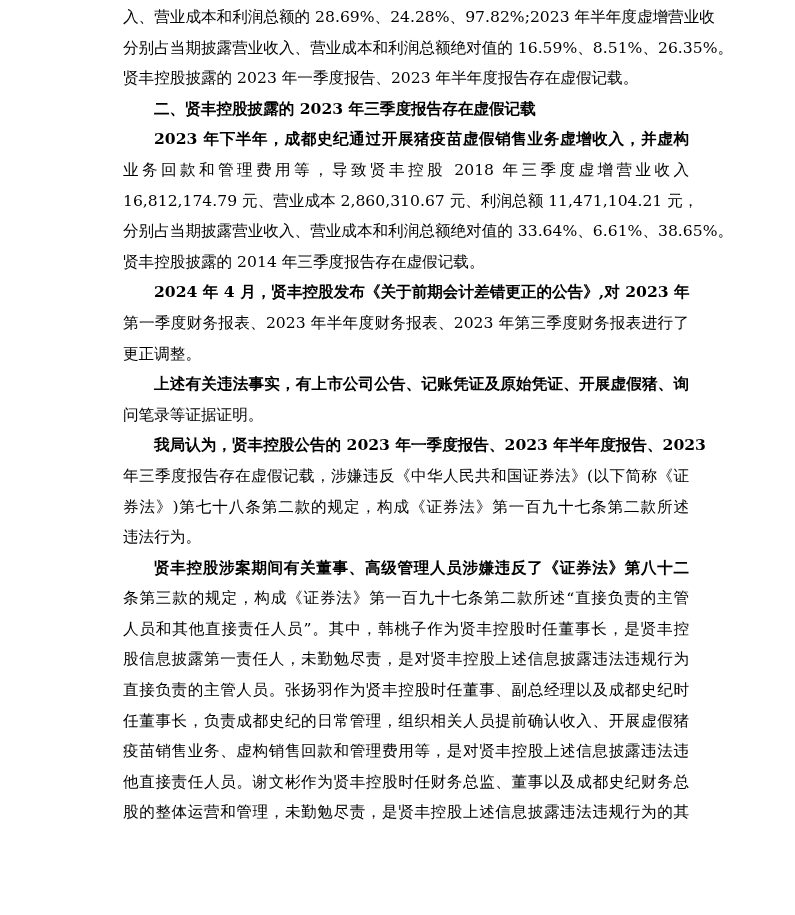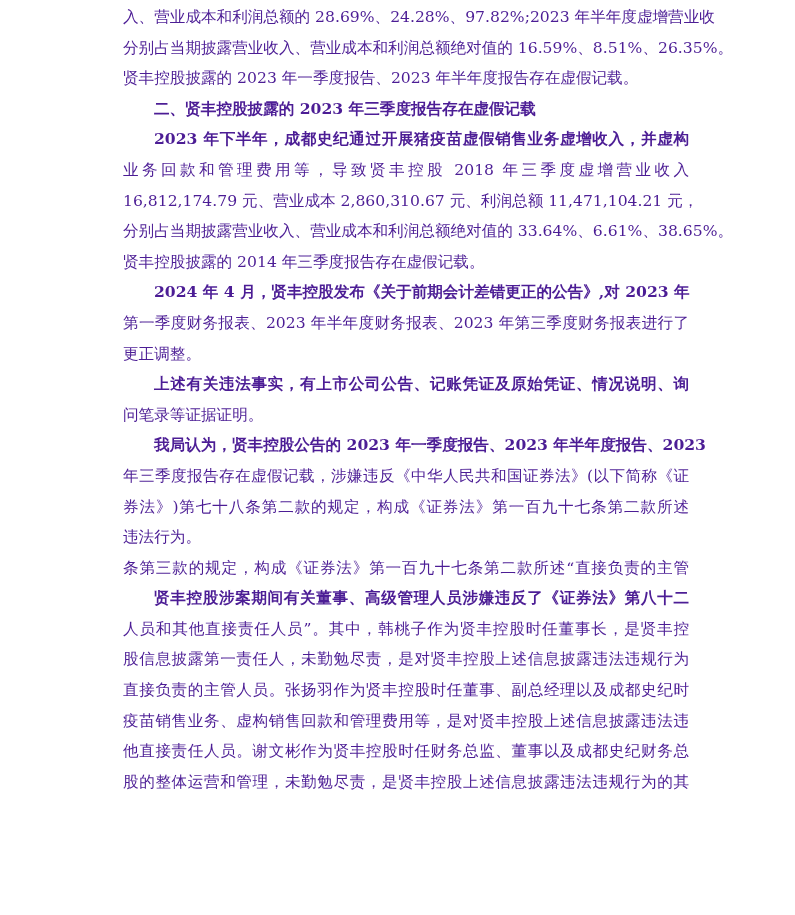--- a/index.html
+++ b/index.html
@@ -1,20 +1,20 @@
 <!DOCTYPE html>
 <html><head>
 <meta charset="utf-8">
 <style>
   html, body { margin: 0; padding: 0; background: #ffffff; }
   body { width: 795px; height: 915px; overflow: hidden; position: relative; }
   .page {
     position: absolute; left: 123px; top: 2px; width: 566px;
     font-family: "DejaVu Serif", "Liberation Serif", serif;
-    font-size: 15.6px; color: #4c1d95;
+    font-size: 15.6px; color: #000000;
   }
   .line {
     height: 30.6px; line-height: 30.6px; white-space: nowrap;
     text-align: justify; text-align-last: justify; letter-spacing: 0;
   }
   .line.last { text-align-last: left; }
   .indent { padding-left: 31px; font-weight: bold; }
 </style>
 </head>
 <body>
@@ -25,27 +25,28 @@
     <div class="line last">贤丰控股披露的 2023 年一季度报告、2023 年半年度报告存在虚假记载。</div>
     <div class="line indent last">二、贤丰控股披露的 2023 年三季度报告存在虚假记载</div>
     <div class="line indent">2023 年下半年，成都史纪通过开展猪疫苗虚假销售业务虚增收入，并虚构</div>
     <div class="line">业务回款和管理费用等，导致贤丰控股 2018 年三季度虚增营业收入</div>
     <div class="line">16,812,174.79 元、营业成本 2,860,310.67 元、利润总额 11,471,104.21 元，</div>
     <div class="line">分别占当期披露营业收入、营业成本和利润总额绝对值的 33.64%、6.61%、38.65%。</div>
     <div class="line last">贤丰控股披露的 2014 年三季度报告存在虚假记载。</div>
     <div class="line indent">2024 年 4 月，贤丰控股发布《关于前期会计差错更正的公告》,对 2023 年</div>
     <div class="line">第一季度财务报表、2023 年半年度财务报表、2023 年第三季度财务报表进行了</div>
     <div class="line last">更正调整。</div>
-    <div class="line indent">上述有关违法事实，有上市公司公告、记账凭证及原始凭证、情况说明、询</div>
+    <div class="line indent">上述有关违法事实，有上市公司公告、记账凭证及原始凭证、开展虚假猪、询</div>
     <div class="line last">问笔录等证据证明。</div>
     <div class="line indent">我局认为，贤丰控股公告的 2023 年一季度报告、2023 年半年度报告、2023</div>
     <div class="line">年三季度报告存在虚假记载，涉嫌违反《中华人民共和国证券法》(以下简称《证</div>
     <div class="line">券法》)第七十八条第二款的规定，构成《证券法》第一百九十七条第二款所述</div>
     <div class="line last">违法行为。</div>
+    <div class="line indent">贤丰控股涉案期间有关董事、高级管理人员涉嫌违反了《证券法》第八十二</div>
     <div class="line">条第三款的规定，构成《证券法》第一百九十七条第二款所述“直接负责的主管</div>
-    <div class="line indent">贤丰控股涉案期间有关董事、高级管理人员涉嫌违反了《证券法》第八十二</div>
     <div class="line">人员和其他直接责任人员”。其中，韩桃子作为贤丰控股时任董事长，是贤丰控</div>
     <div class="line">股信息披露第一责任人，未勤勉尽责，是对贤丰控股上述信息披露违法违规行为</div>
     <div class="line">直接负责的主管人员。张扬羽作为贤丰控股时任董事、副总经理以及成都史纪时</div>
+    <div class="line">任董事长，负责成都史纪的日常管理，组织相关人员提前确认收入、开展虚假猪</div>
     <div class="line">疫苗销售业务、虚构销售回款和管理费用等，是对贤丰控股上述信息披露违法违</div>
     <div class="line">他直接责任人员。谢文彬作为贤丰控股时任财务总监、董事以及成都史纪财务总</div>
     <div class="line">股的整体运营和管理，未勤勉尽责，是贤丰控股上述信息披露违法违规行为的其</div>
   </div>
 
 </body></html>

